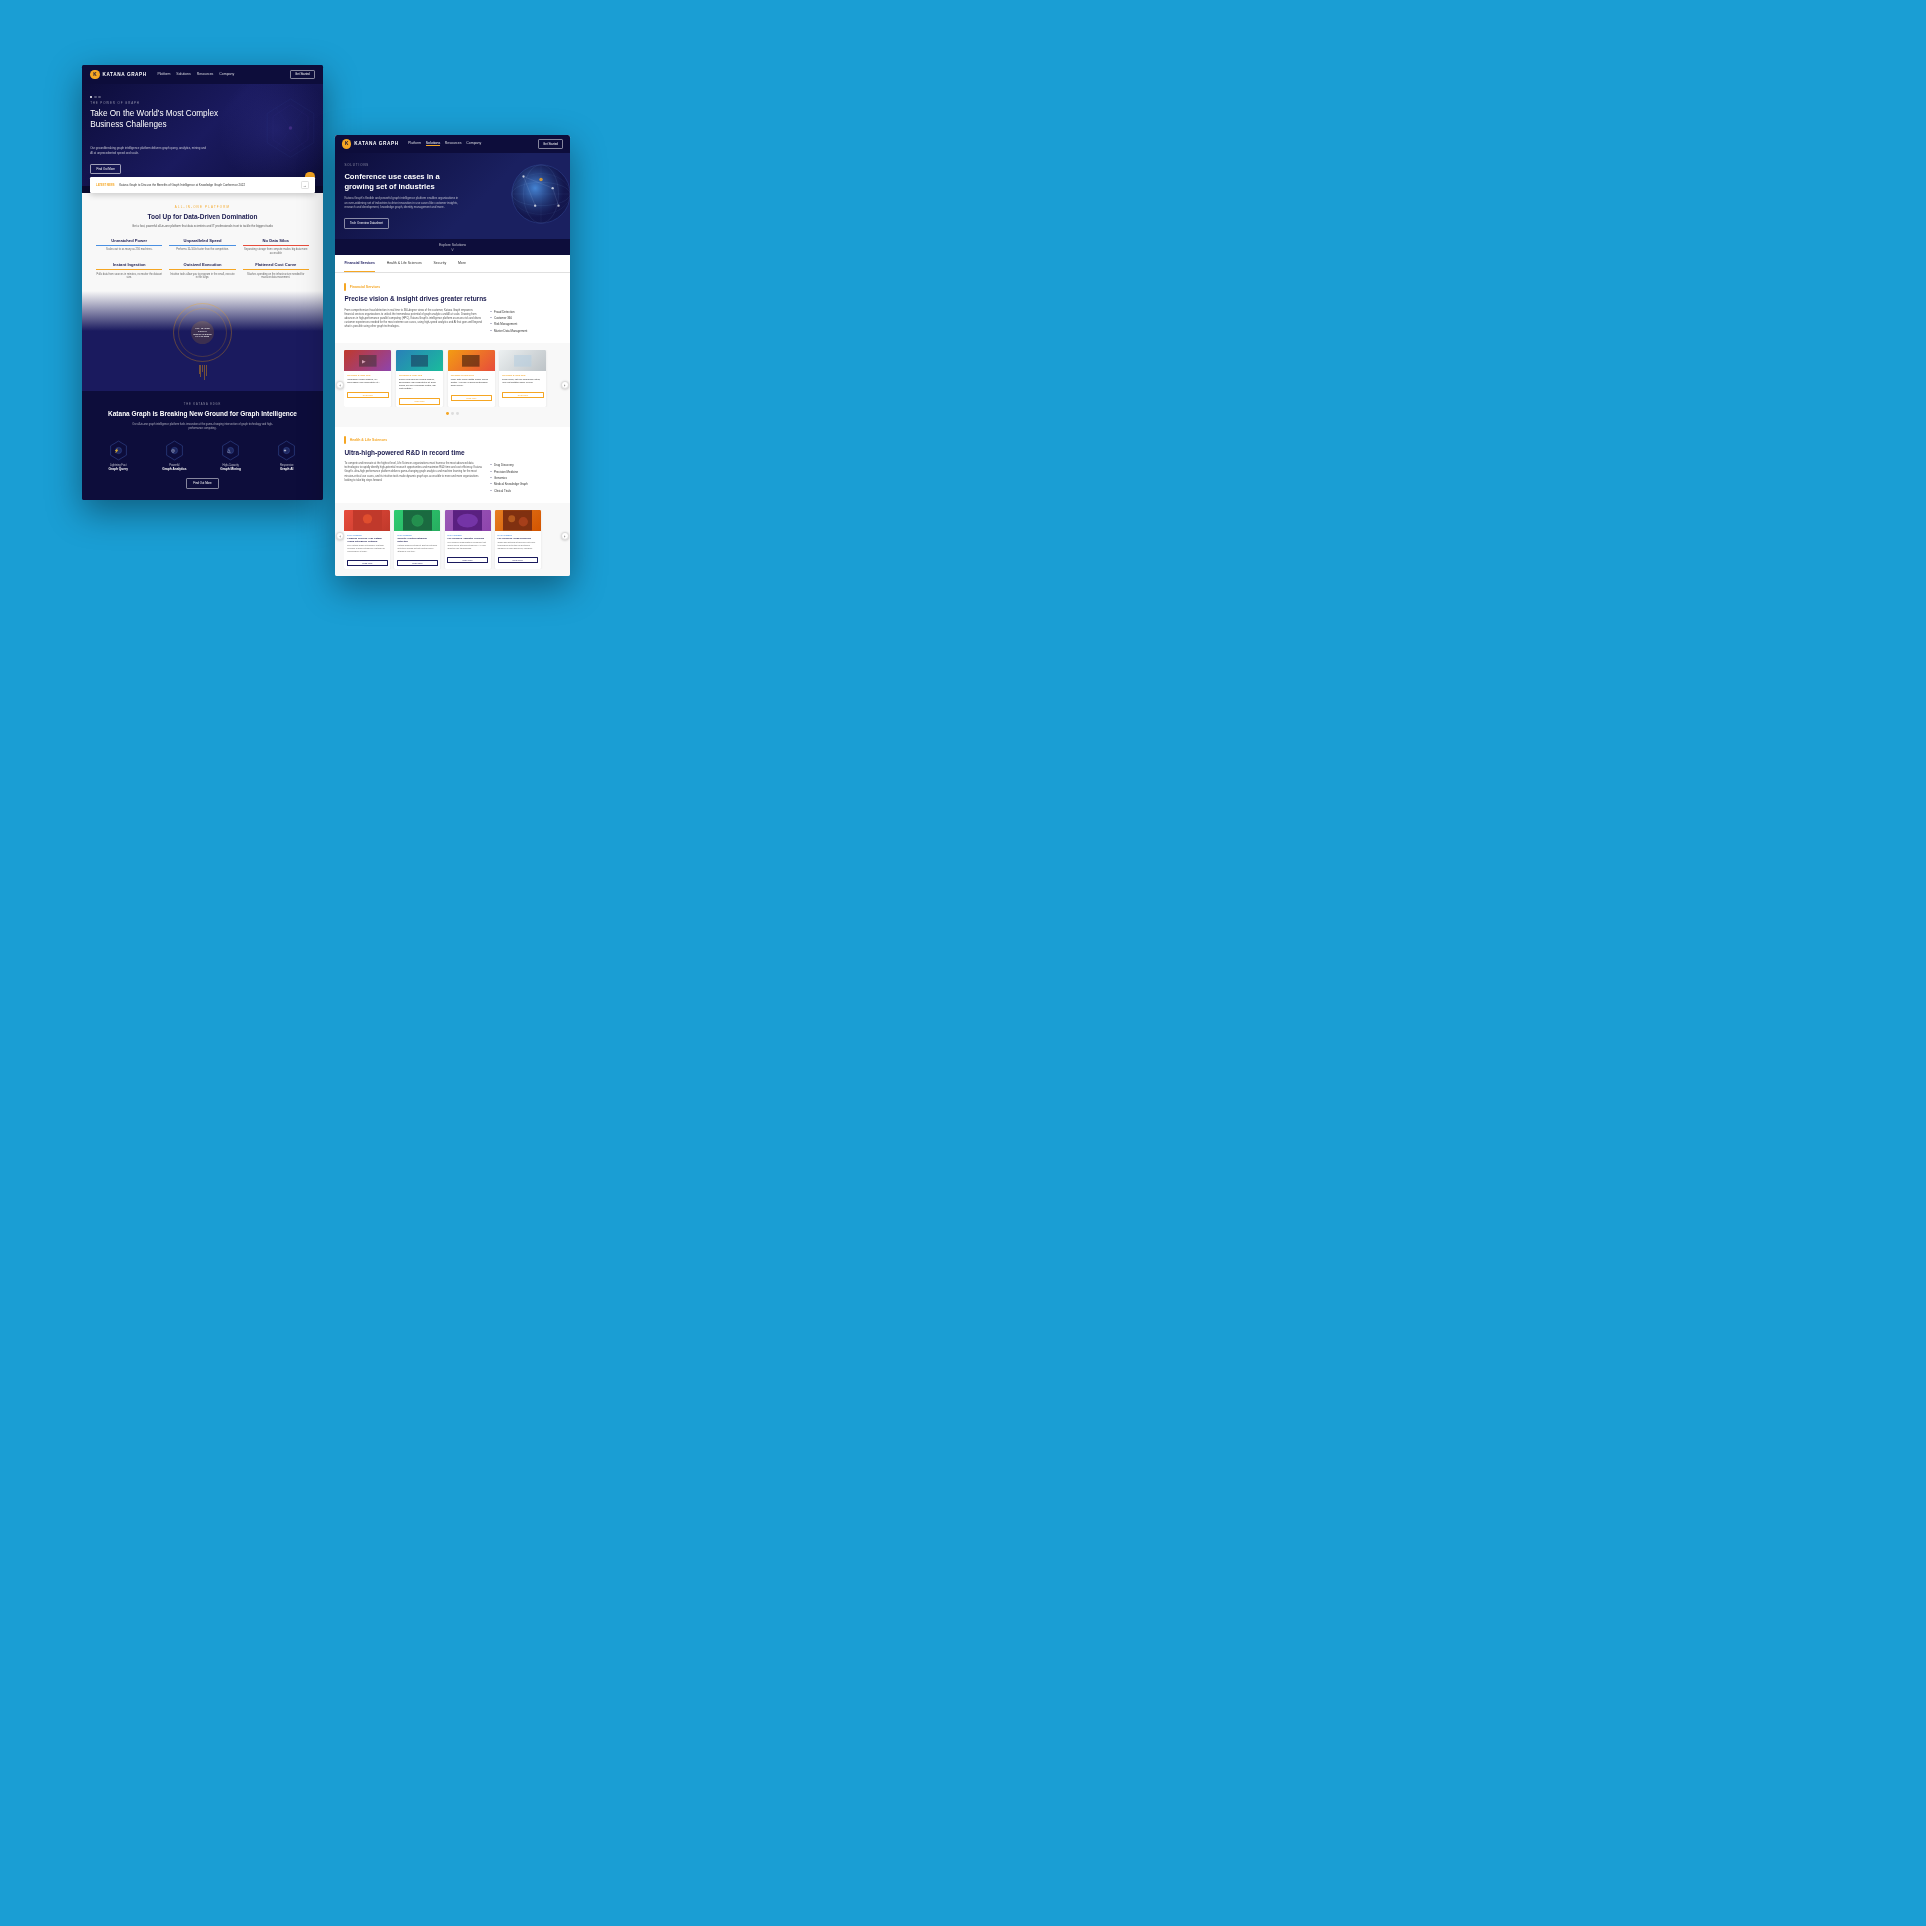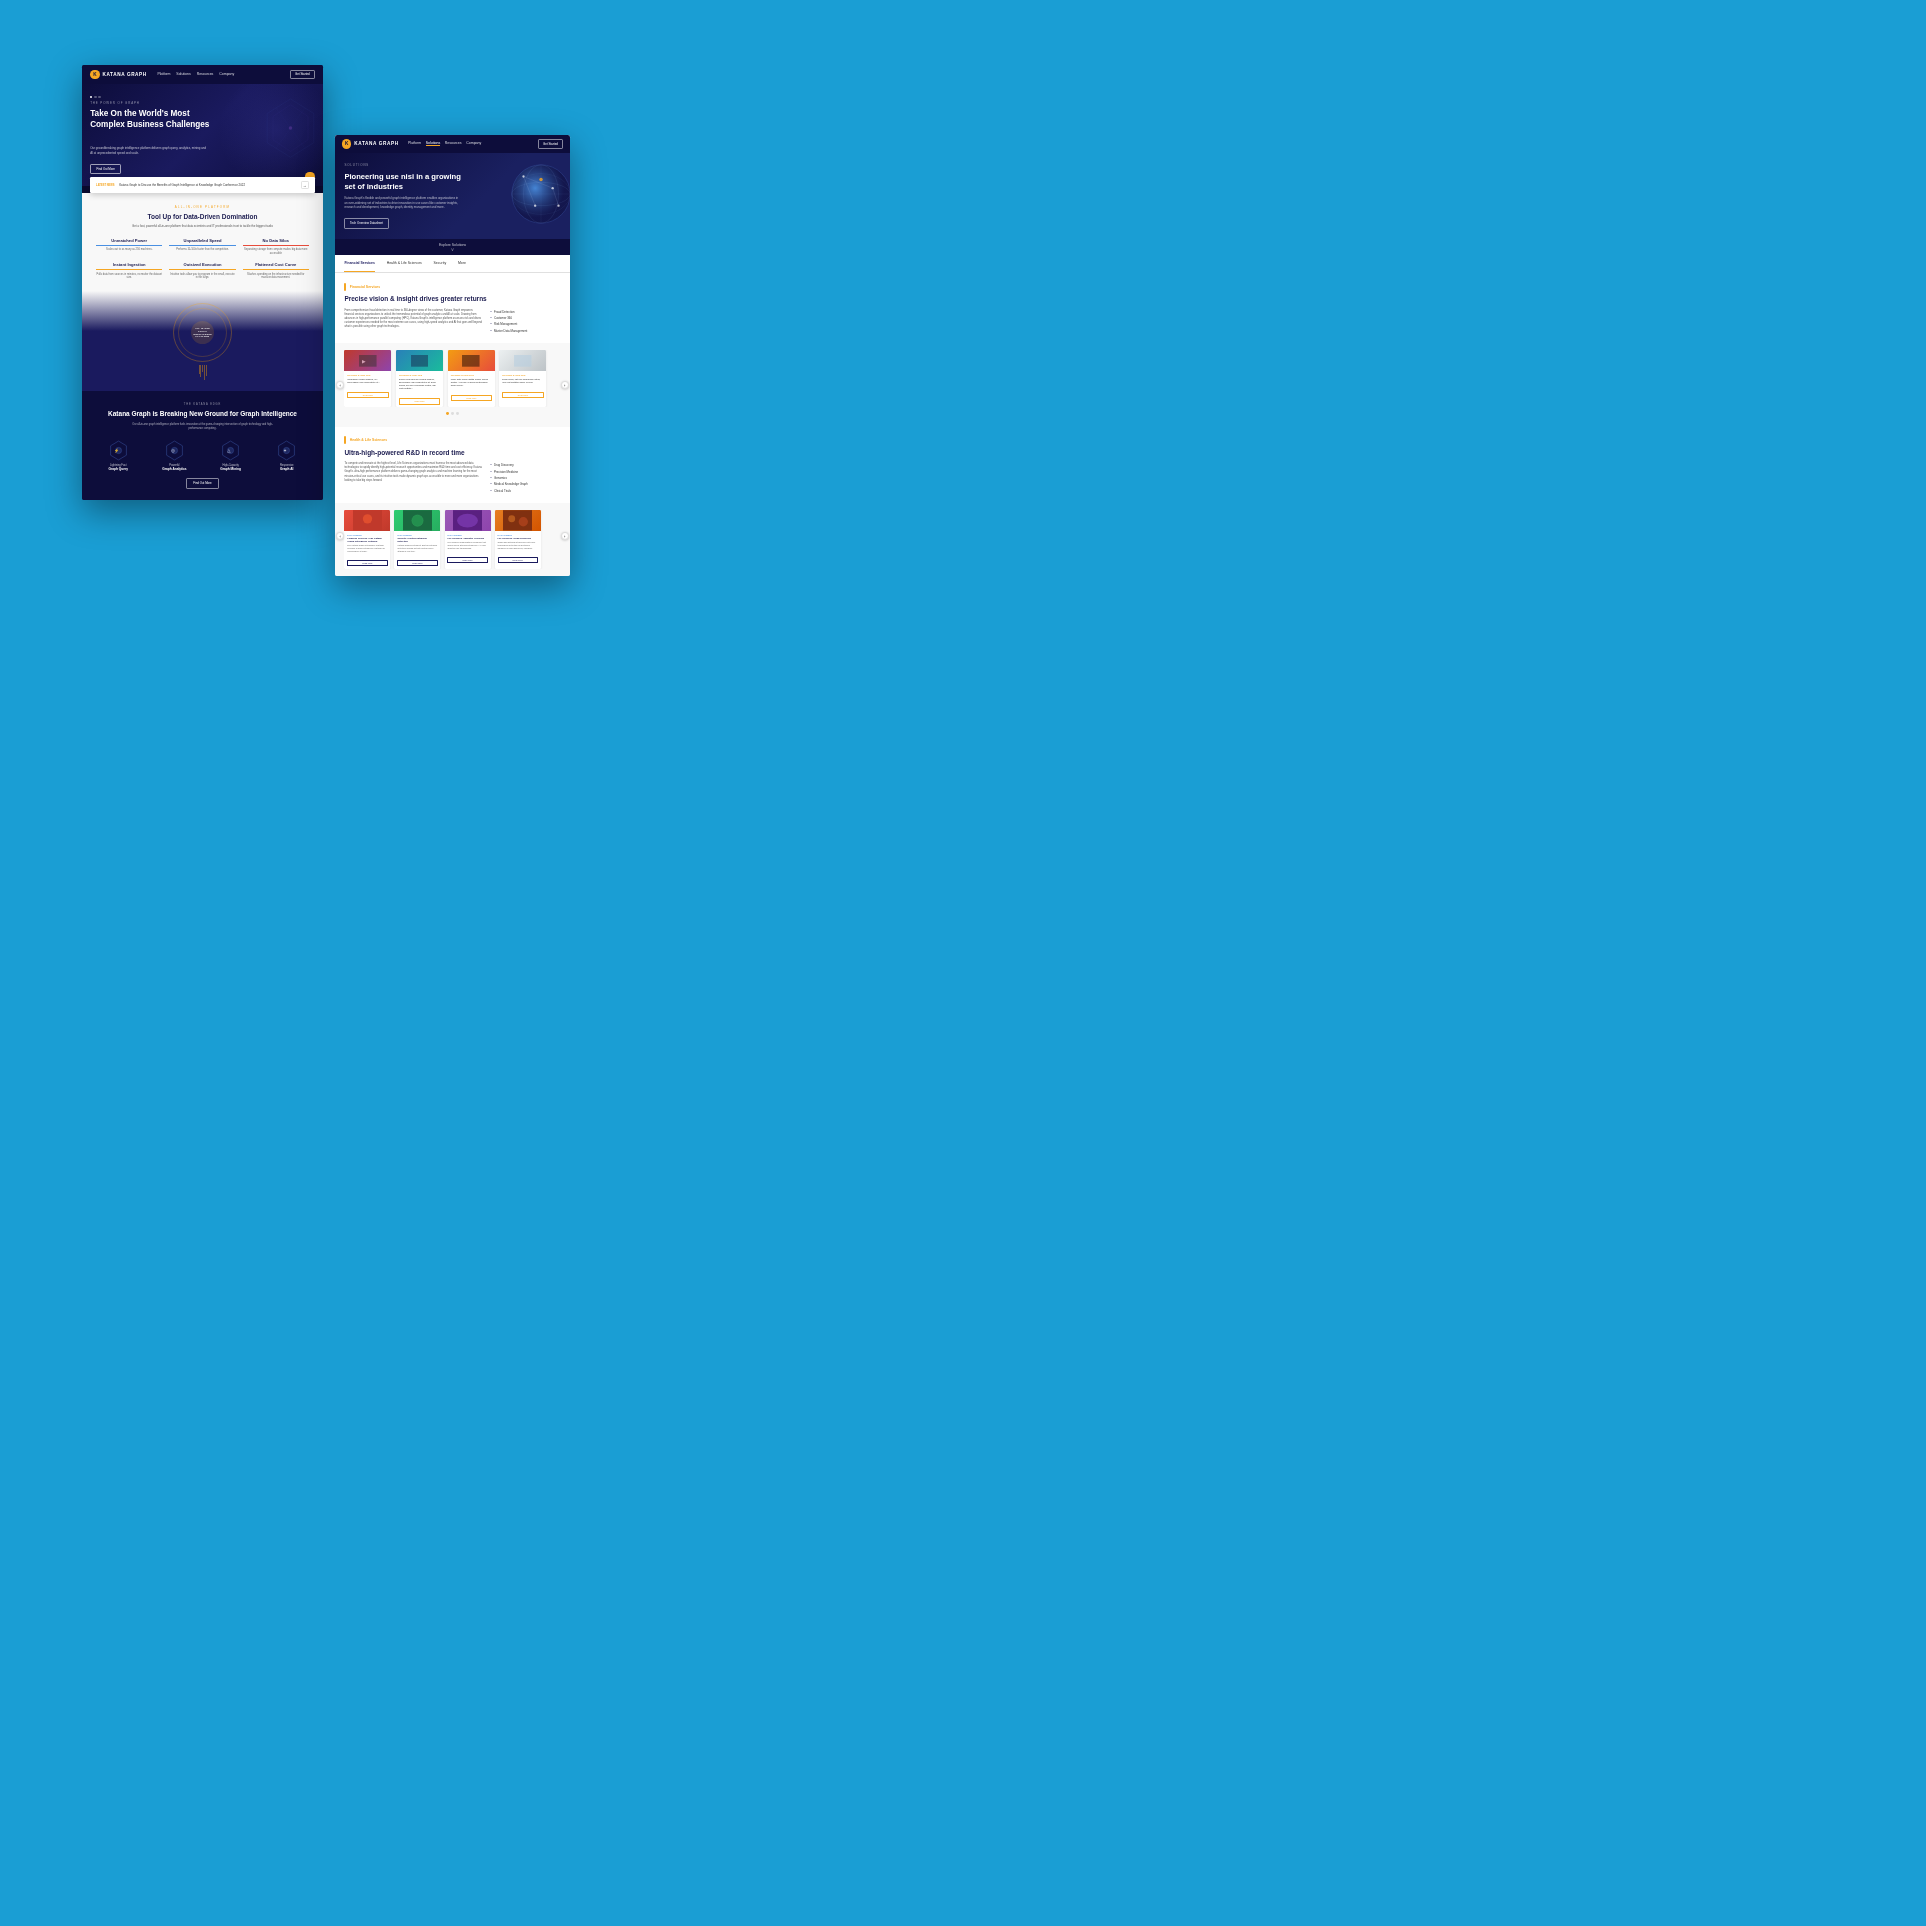--- a/index.html
+++ b/index.html
@@ -127,21 +127,21 @@
     .hero-label {
       color: rgba(255,255,255,0.5);
       font-size: 2.9px;
       letter-spacing: 0.9px;
       text-transform: uppercase;
       margin-bottom: 3.5px;
     }
     .hero-title {
       color: white;
       font-size: 8.2px;
-      font-weight: bold;
+      font-weight: normal;
       line-height: 1.3;
       margin-bottom: 16px;
       max-width: 129px;
     }
     .hero-desc {
       color: rgba(255,255,255,0.7);
       font-size: 2.9px;
       line-height: 1.5;
       max-width: 117px;
       margin-bottom: 5.9px;
@@ -895,21 +895,21 @@
       <a class="nav-link">Platform</a>
       <a class="nav-link active">Solutions</a>
       <a class="nav-link">Resources</a>
       <a class="nav-link">Company</a>
     </div>
     <button class="nav-cta">Get Started</button>
   </div>
 
   <div class="solutions-hero">
     <div class="solutions-label">SOLUTIONS</div>
-    <h1 class="solutions-title">Pioneering use nisi in a growing set of industries</h1>
+    <h1 class="solutions-title">Conference use cases in a growing set of industries</h1>
     <p class="solutions-desc">Katana Graph's flexible and powerful graph intelligence platform enables organizations in an ever-widening set of industries to drive innovation in use cases like customer insights, research and development, knowledge graph, identity management and more.</p>
     <button class="solutions-btn">Tech Overview Datasheet</button>
     
     <div class="globe-visual">
       <svg viewBox="0 0 120 120" xmlns="http://www.w3.org/2000/svg" class="globe-svg">
         <defs>
           <radialGradient id="globeGrad" cx="40%" cy="40%">
             <stop offset="0%" stop-color="#4a90e2" stop-opacity="0.9"></stop>
             <stop offset="100%" stop-color="#0d0d3b" stop-opacity="0.5"></stop>
           </radialGradient>

